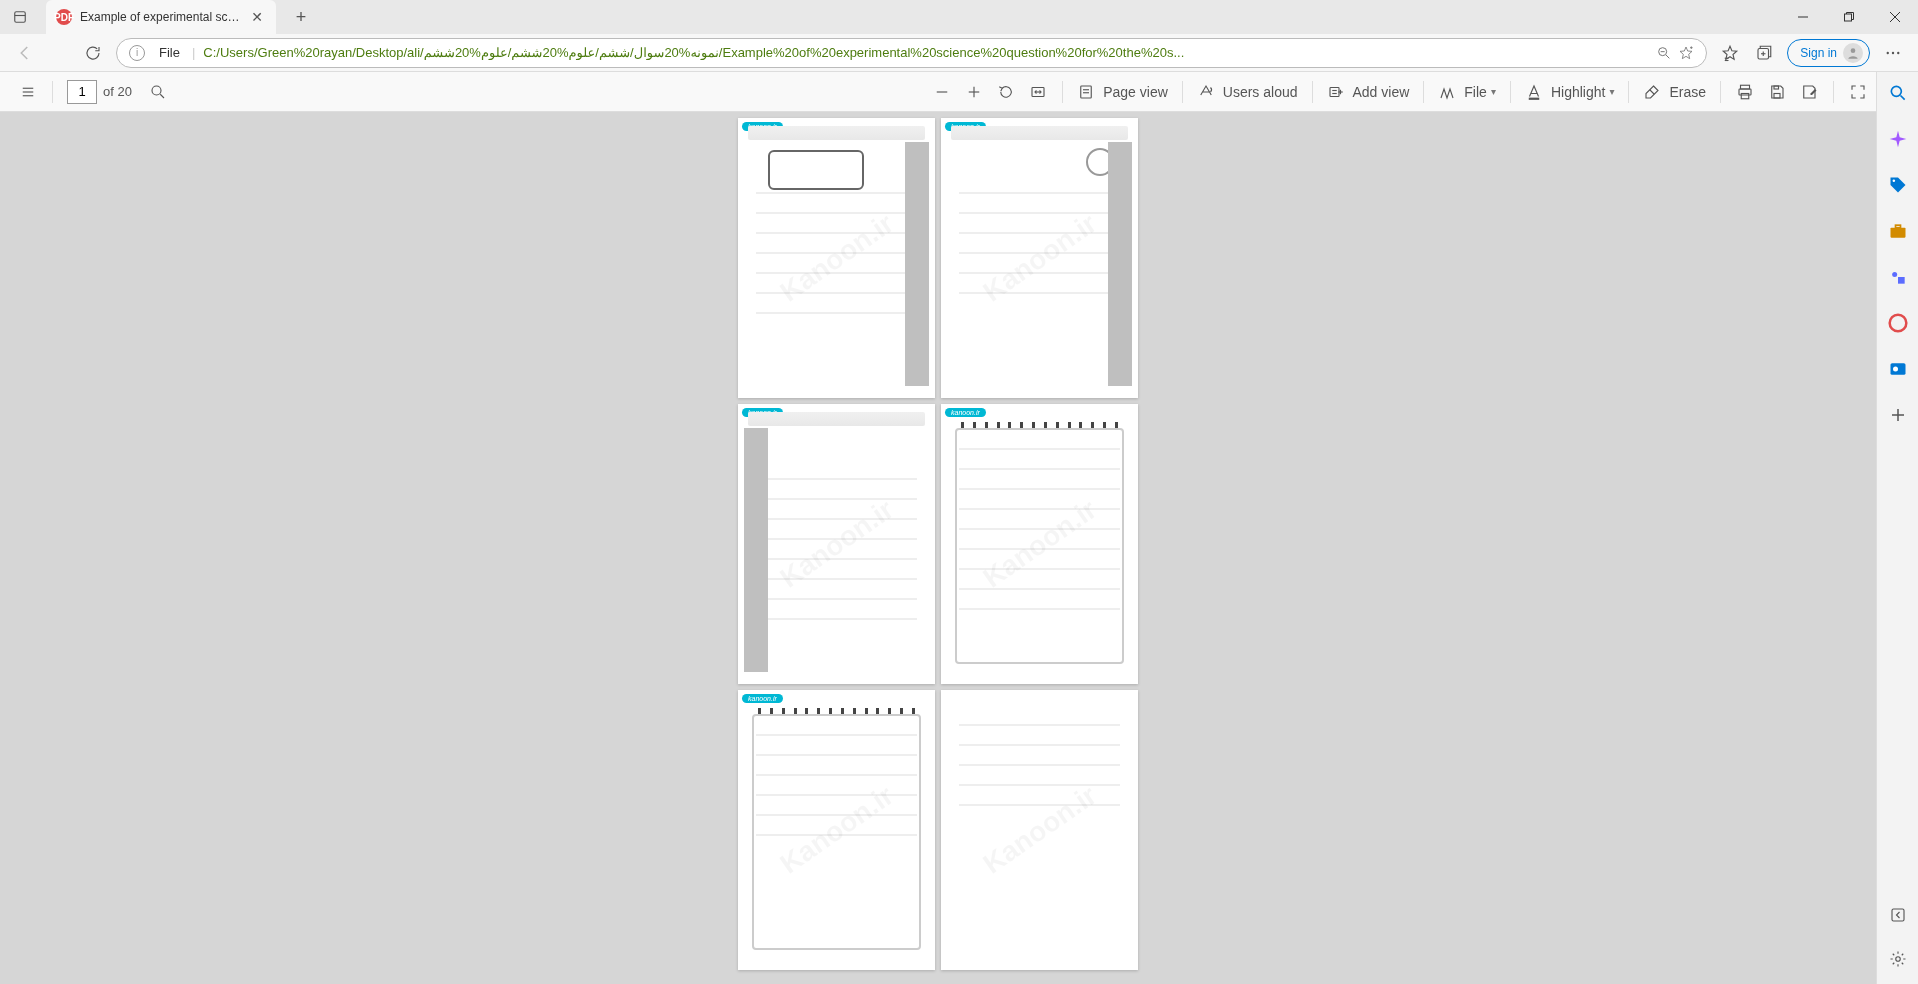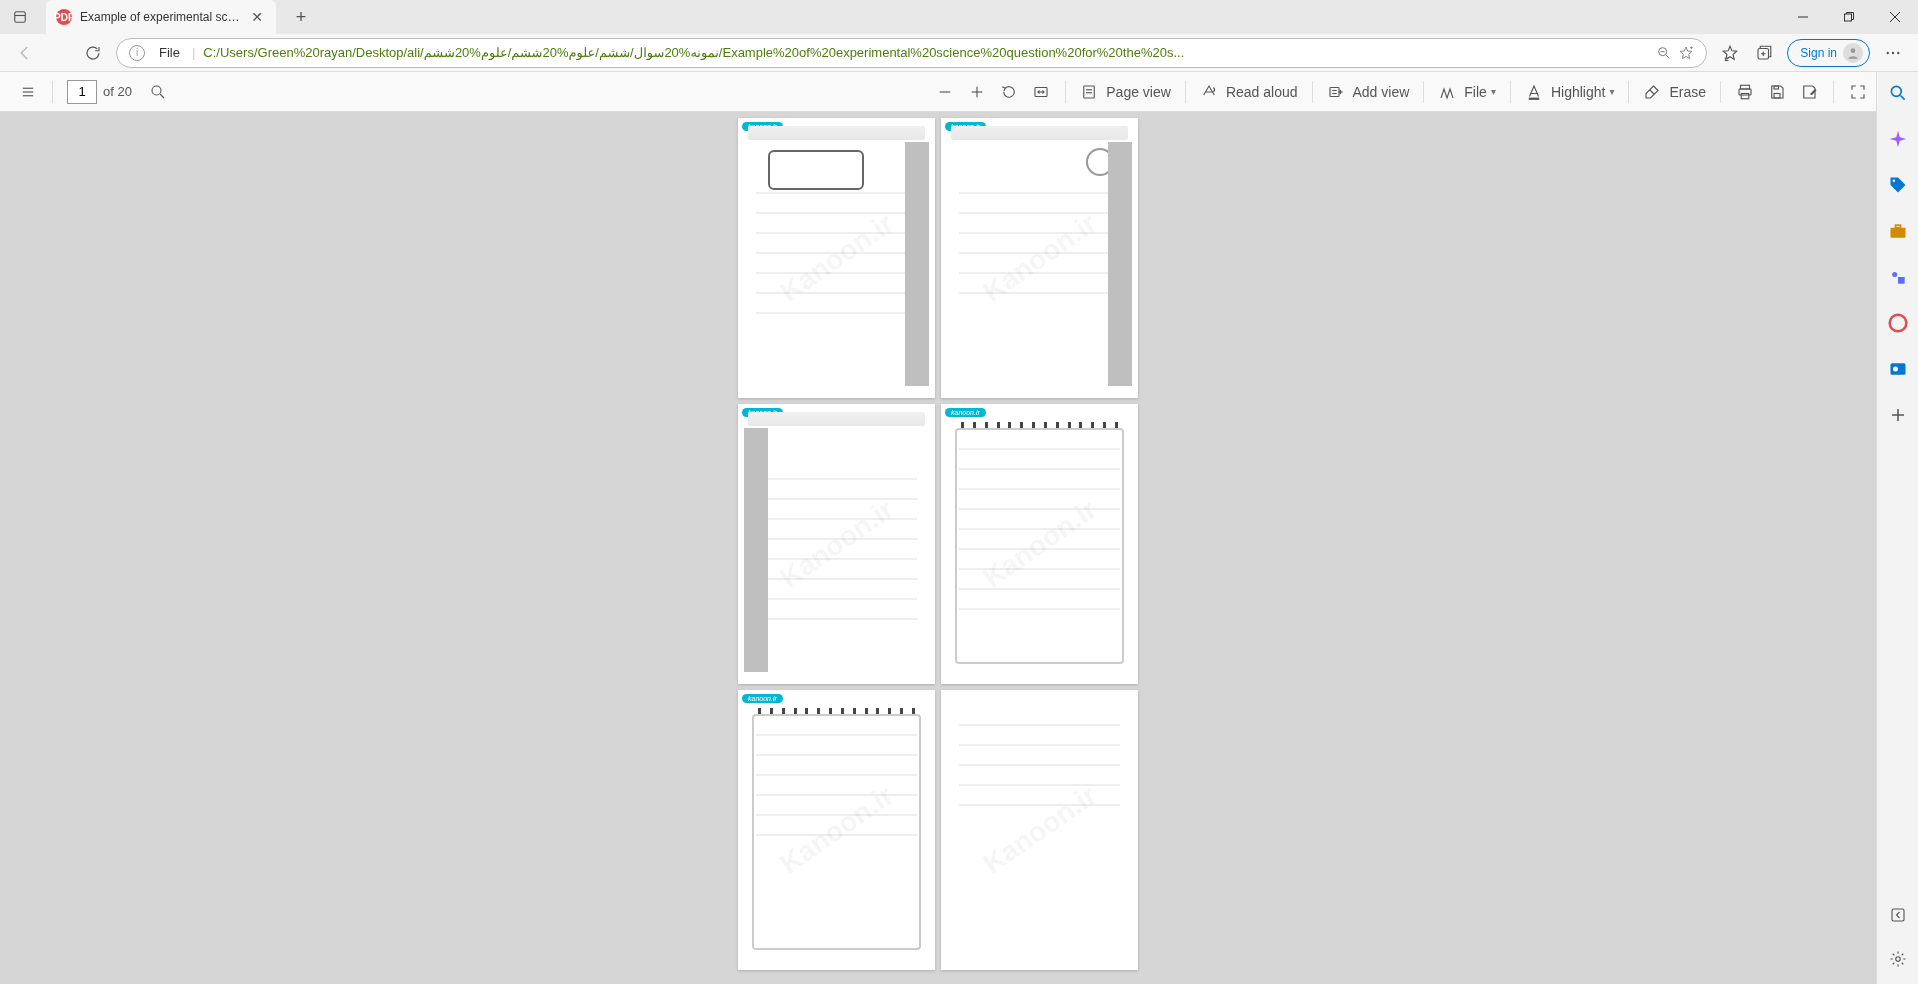--- a/index.html
+++ b/index.html
@@ -224,21 +224,21 @@
         <line x1="8" y1="13" x2="16" y2="13"></line>
       </svg>
       <span class="tb-label">Page view</span>
     </div>
   <div class="tb-sep"></div>
   <div class="tb-btn">
       <svg viewBox="0 0 24 24">
         <path d="M5 16 L12 4 L19 16 M7.5 12 L16.5 12"></path>
         <path d="M18 6 Q21 9 18 12"></path>
       </svg>
-      <span class="tb-label">Read aloud</span>
+      <span class="tb-label">Users aloud</span>
     </div>
   <div class="tb-sep"></div>
   <div class="tb-btn">
       <svg viewBox="0 0 24 24">
         <rect x="4" y="6" width="12" height="12" rx="1"></rect>
         <line x1="7" y1="10" x2="13" y2="10"></line>
         <line x1="7" y1="14" x2="13" y2="14"></line>
         <line x1="18" y1="9" x2="18" y2="15"></line>
         <line x1="15" y1="12" x2="21" y2="12"></line>
       </svg>

